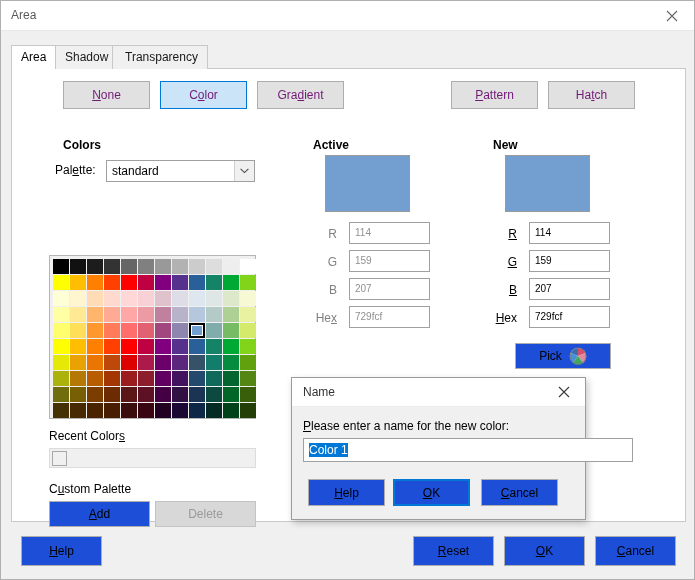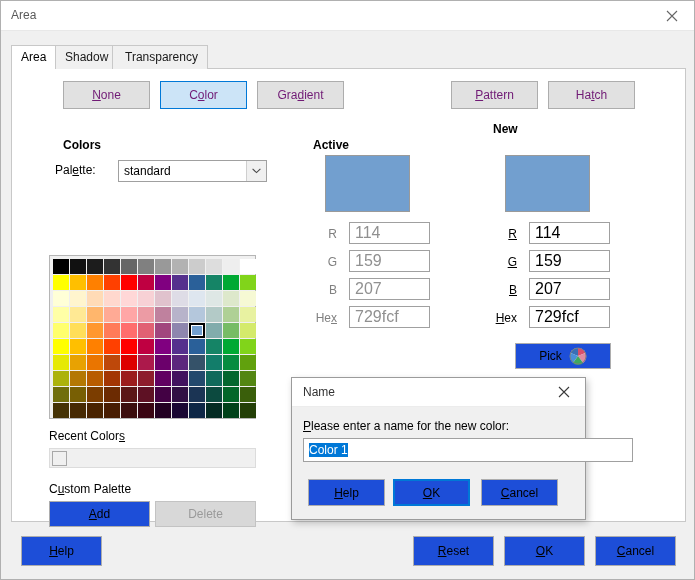--- a/index.html
+++ b/index.html
@@ -152,21 +152,21 @@
   
   .preview {
     position: absolute;
     border: 1px solid #9a9a9a;
   }
   
   .field {
     position: absolute;
     background: #ffffff;
     border: 1px solid #a0a0a0;
-    font-size: 16px;
+    font-size: 10px;
     color: #000;
     padding-left: 5px;
     line-height: 20px;
     cursor: text;
   }
   .field.readonly { color: #909090; }
   
   .bottombar { position: absolute; left: 0; top: 521px; width: 693px; height: 57px; }
   
   .subdlg {
@@ -243,21 +243,21 @@
     <div class="fillbtn" style="left:439px;">
         <span><u>P</u>attern</span>
       </div>
     <div class="fillbtn" style="left:536px;">
         <span>Ha<u>t</u>ch</span>
       </div>
 
     <div class="sect-label" style="left:6px; top:69px;margin-left:45px;">Colors</div>
 
     <div style="position:absolute; left:43px; top:94px; font-size:12px;">Pal<u>e</u>tte:</div>
-    <div class="combo" style="left:106px; top:91px; width:149px;">
+    <div class="combo" style="left:94px; top:91px; width:149px;">
       <span class="combo-text">standard</span>
       <span class="combo-arrow">
         <svg width="9" height="6" viewBox="0 0 9 6">
           <path d="M0.6 0.8 L4.5 4.6 L8.4 0.8" stroke="#4a4a4a" stroke-width="1.1" fill="none"></path>
         </svg>
       </span>
     </div>
 
     <div class="palette-box">
       <div class="palette-grid" id="palette-grid">
@@ -407,21 +407,21 @@
 
     <div class="fld-label dim" style="left:297px; top:186px; width:28px;">G</div>
     <div class="field readonly" style="left:337px; top:181px; width:81px; height:22px;">159</div>
 
     <div class="fld-label dim" style="left:297px; top:214px; width:28px;">B</div>
     <div class="field readonly" style="left:337px; top:209px; width:81px; height:22px;">207</div>
 
     <div class="fld-label dim" style="left:290px; top:242px; width:35px;">He<u>x</u></div>
     <div class="field readonly" style="left:337px; top:237px; width:81px; height:22px;">729fcf</div>
 
-    <div class="sect-label" style="left:481px; top:53px;">New</div>
+    <div class="sect-label" style="left:481px; top:69px;">New</div>
     <div class="preview" style="left:493px; top:86px; width:85px; height:57px; background:#729fcf;"></div>
 
     <div class="fld-label" style="left:477px; top:158px; width:28px;"><u>R</u></div>
     <div class="field" style="left:517px; top:153px; width:81px; height:22px;">114</div>
 
     <div class="fld-label" style="left:477px; top:186px; width:28px;"><u>G</u></div>
     <div class="field" style="left:517px; top:181px; width:81px; height:22px;">159</div>
 
     <div class="fld-label" style="left:477px; top:214px; width:28px;"><u>B</u></div>
     <div class="field" style="left:517px; top:209px; width:81px; height:22px;">207</div>

